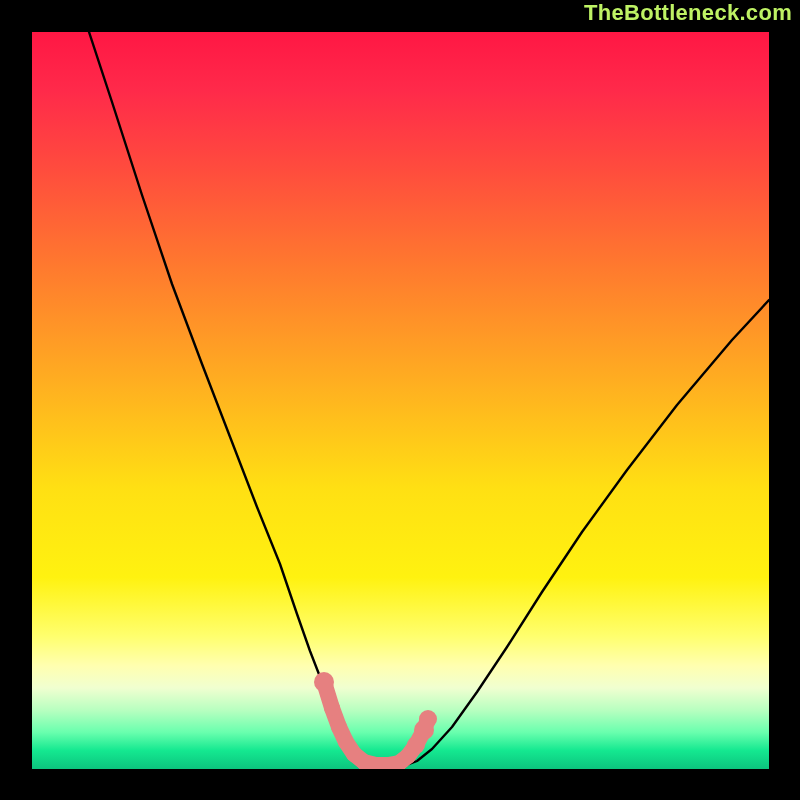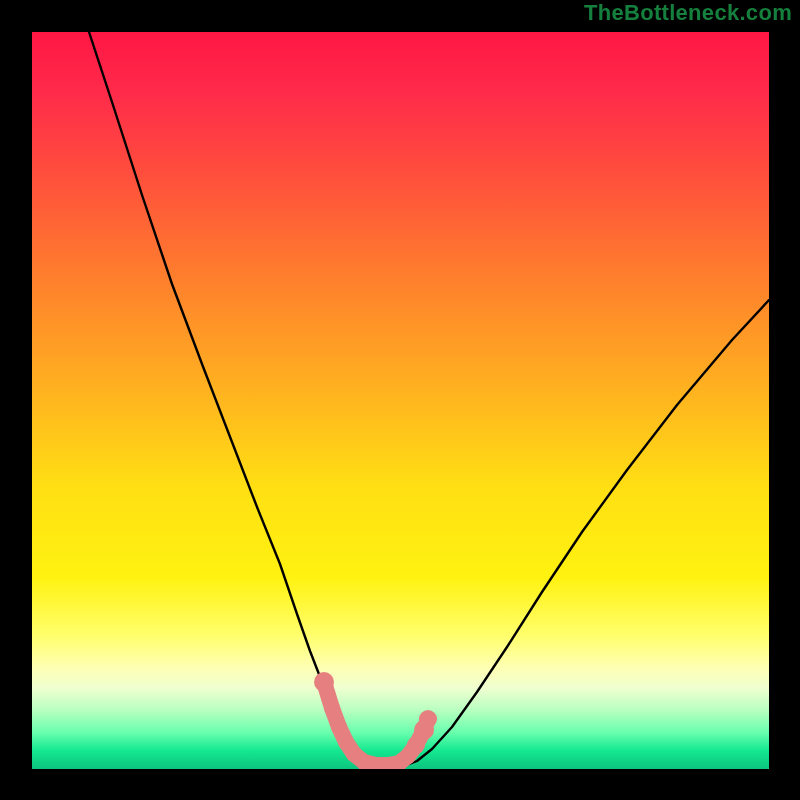--- a/index.html
+++ b/index.html
@@ -15,21 +15,21 @@
        #ffe013 62%,
        #fff210 74%,
        #ffff6e 82%,
        #ffffb0 86%,
        #f0ffd0 89%,
        #b8ffc0 92%,
        #6affae 95%,
        #14e890 97.5%,
        #0cc47e 100%)}
   svg.curve{position:absolute;left:0;top:0}
-  .watermark{position:absolute;right:8px;top:0;color:#15803d;font-size:22px;font-weight:600;letter-spacing:.3px}
+  .watermark{position:absolute;right:8px;top:0;color:#bef264;font-size:22px;font-weight:600;letter-spacing:.3px}
 </style>
 </head>
 <body>
 
 <div class="outer">
 
   <div class="watermark">TheBottleneck.com</div>
 
   <div class="plot">
     <div class="grad"></div>

